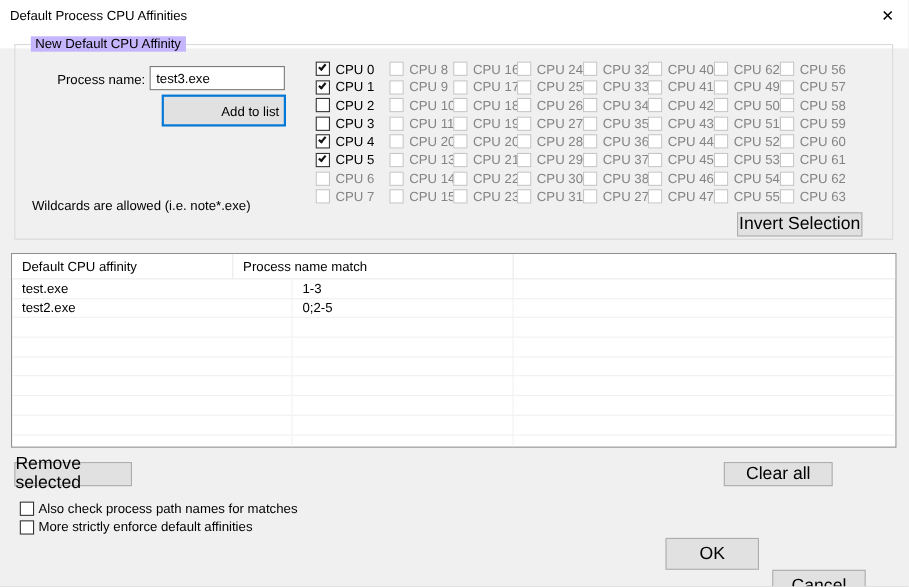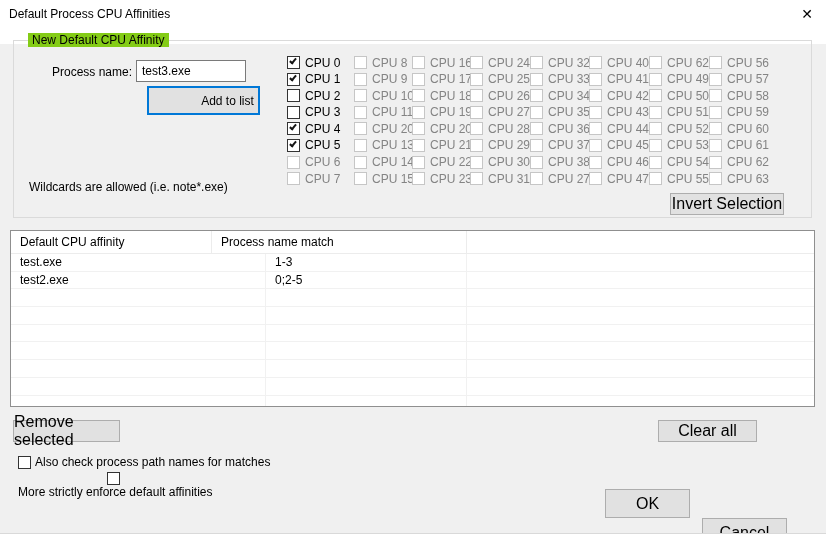--- a/index.html
+++ b/index.html
@@ -24,26 +24,26 @@
     position: absolute; right: 5px; top: 3px; width: 28px; height: 21px;
     display: flex; align-items: center; justify-content: center;
     font-size: 14px; color: #000; cursor: default;
   }
   
   .groupbox {
     position: absolute; left: 13px; top: 40px; width: 799px; height: 178px;
     border: 1px solid #dadada;
   }
   .groupbox-label {
-    position: absolute; left: 14px; top: -8px; background: #84cc16;
+    position: absolute; left: 14px; top: -8px; background: #c4b5fd;
     padding: 0 4px; white-space: nowrap;
   }
   .proc-label { position: absolute; left: 28px; top: 24px; width: 90px; text-align: right; }
   .proc-input {
-    position: absolute; left: 122px; top: 19px; width: 110px; height: 22px;
+    position: absolute; left: 122px; top: 19px; width: 123px; height: 22px;
     border: 1px solid #7a7a7a; background: #fff; padding: 0 5px;
     font-family: "Liberation Sans", sans-serif; font-size: 12px; color: #000; outline: none;
   }
   .add-btn {
     position: absolute; left: 133px; top: 45px; width: 113px; height: 29px;
     background: #e1e1e1; border: 2px solid #0078d7;
     display: flex; align-items: center; justify-content: center;
     font-family: "Liberation Sans", sans-serif; font-size: 12px; padding-left: 48px;
   }
   .wildcards { position: absolute; left: 15px; top: 139px; white-space: nowrap; }
@@ -97,21 +97,21 @@
   }
   .c1 { width: 255px; flex: 0 0 255px; }
   .c2 { width: 201px; flex: 0 0 201px; }
   .c3 { flex: 1 1 auto; border-right: none !important; }
   
   .remove-btn { position: absolute; left: 13px;  top: 420px; width: 107px; height: 22px; }
   .clear-btn  { position: absolute; left: 658px; top: 420px; width: 99px;  height: 22px; }
   .option-row { position: absolute; left: 18px; display: flex; align-items: center; height: 14px; white-space: nowrap; }
   .option-row .cbox { margin-right: 4px; }
   .opt1 { top: 455px; }
-  .opt2 { top: 472px; flex-direction: column; }
+  .opt2 { top: 472px; }
   .ok-btn     { position: absolute; left: 605px; top: 489px; width: 85px; height: 29px; }
   .cancel-btn { position: absolute; left: 702px; top: 518px; width: 85px; height: 29px; }
 </style>
 </head>
 <body>
 
 <div class="titlebar">
   <span class="title-text">Default Process CPU Affinities</span>
   <span class="close-btn">✕</span>
 </div>

